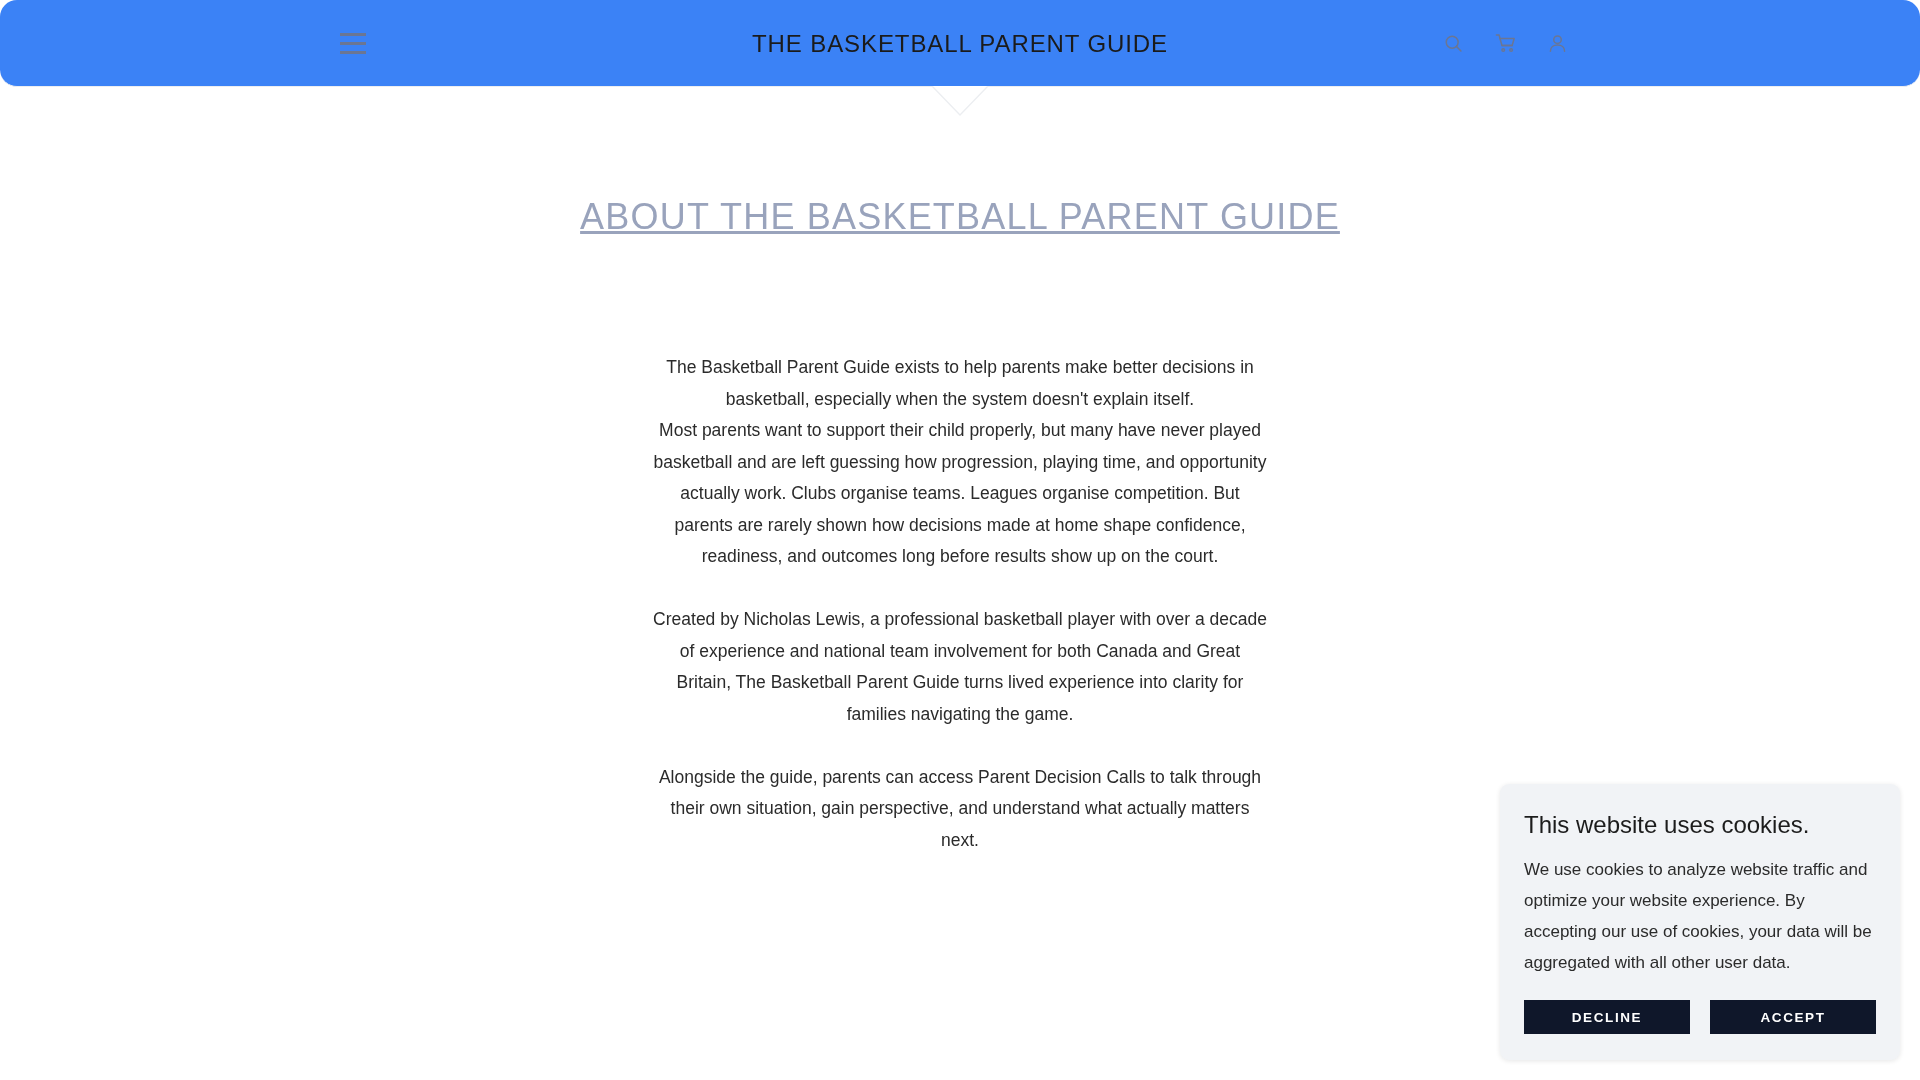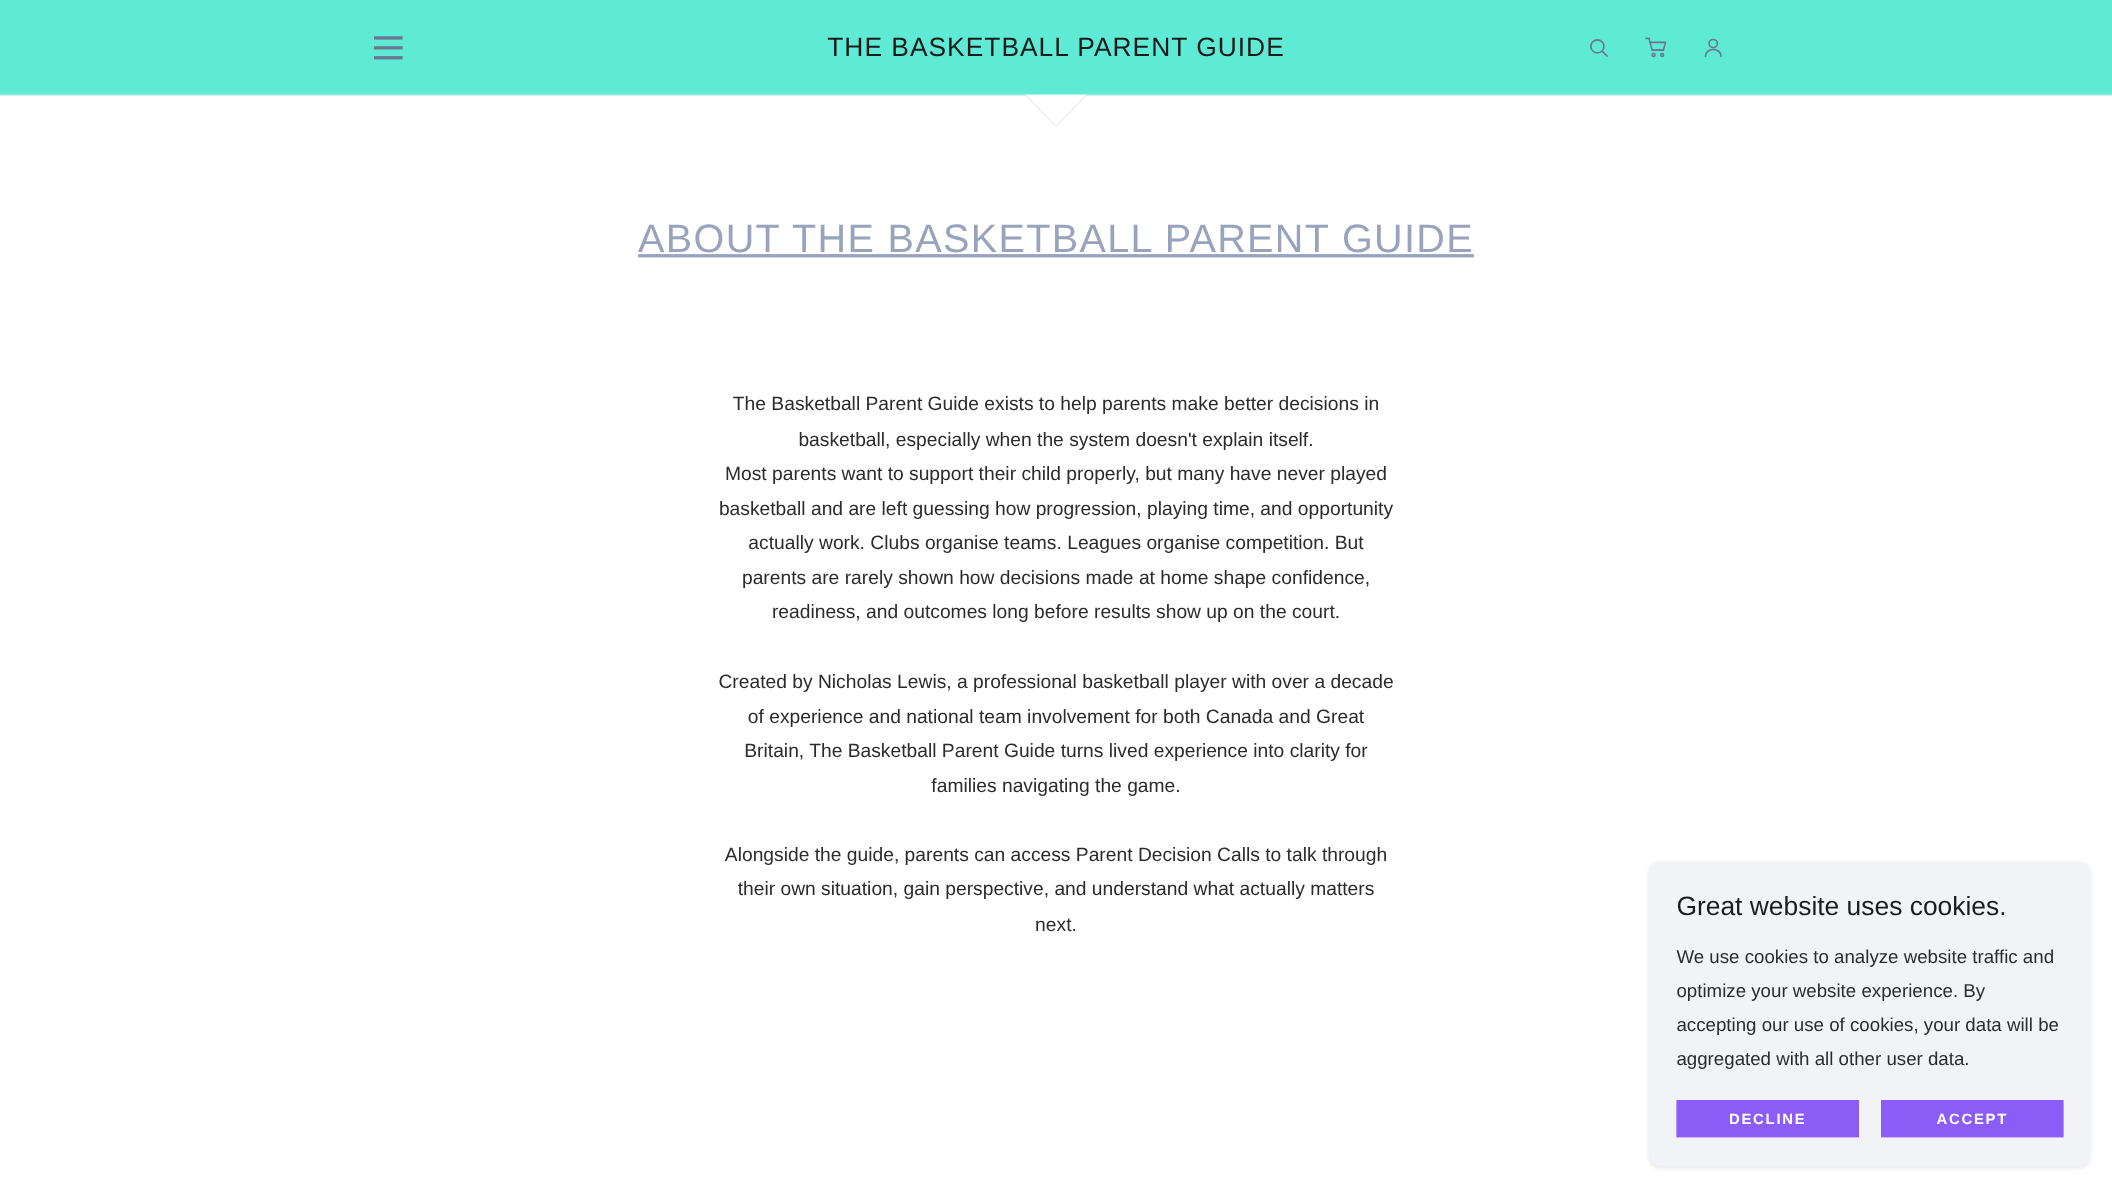--- a/index.html
+++ b/index.html
@@ -13,25 +13,26 @@
     background: #ffffff;
     font-family: "Liberation Sans", sans-serif;
     -webkit-font-smoothing: antialiased;
   }
 
   
   .site-header {
     position: relative;
     width: 100%;
     height: 87px;
-    background: #5eead4;
+    background: #3b82f6;
     border-bottom: 1px solid #eceef1;
     display: flex;
     align-items: center;
     z-index: 20;
+    border-radius: 17px;
   }
   .header-left {
     position: absolute;
     left: 340px;
     top: 0;
     height: 87px;
     display: flex;
     align-items: center;
   }
   .hamburger {
@@ -174,21 +175,21 @@
     font-size: 17px;
     line-height: 31px;
     color: #2b2b2b;
   }
   .cookie-actions {
     display: flex;
     gap: 20px;
   }
   .cookie-btn {
     flex: 1 1 0;
-    background: #8b5cf6;
+    background: #0f172a;
     color: #ffffff;
     border: none;
     height: 34px;
     font-size: 13.5px;
     font-weight: 700;
     letter-spacing: 1.6px;
     text-transform: uppercase;
     cursor: pointer;
     font-family: "Liberation Sans", sans-serif;
     display: flex;
@@ -253,19 +254,19 @@
 
     <div class="story-body">
       <p>The Basketball Parent Guide exists to help parents make better decisions in basketball, especially when the system doesn't explain itself.<br>Most parents want to support their child properly, but many have never played basketball and are left guessing how progression, playing time, and opportunity actually work. Clubs organise teams. Leagues organise competition. But parents are rarely shown how decisions made at home shape confidence, readiness, and outcomes long before results show up on the court.</p>
       <p>Created by Nicholas Lewis, a professional basketball player with over a decade of experience and national team involvement for both Canada and Great Britain, The Basketball Parent Guide turns lived experience into clarity for families navigating the game.</p>
       <p>Alongside the guide, parents can access Parent Decision Calls to talk through their own situation, gain perspective, and understand what actually matters next.</p>
     </div>
   </section>
 </main>
 
 <aside class="cookie-banner">
-  <h3 class="cookie-title">Great website uses cookies.</h3>
+  <h3 class="cookie-title">This website uses cookies.</h3>
   <p class="cookie-text">We use cookies to analyze website traffic and optimize your website experience. By accepting our use of cookies, your data will be aggregated with all other user data.</p>
   <div class="cookie-actions">
     <button class="cookie-btn">DECLINE</button>
     <button class="cookie-btn">ACCEPT</button>
   </div>
 </aside>
 
 </body></html>

